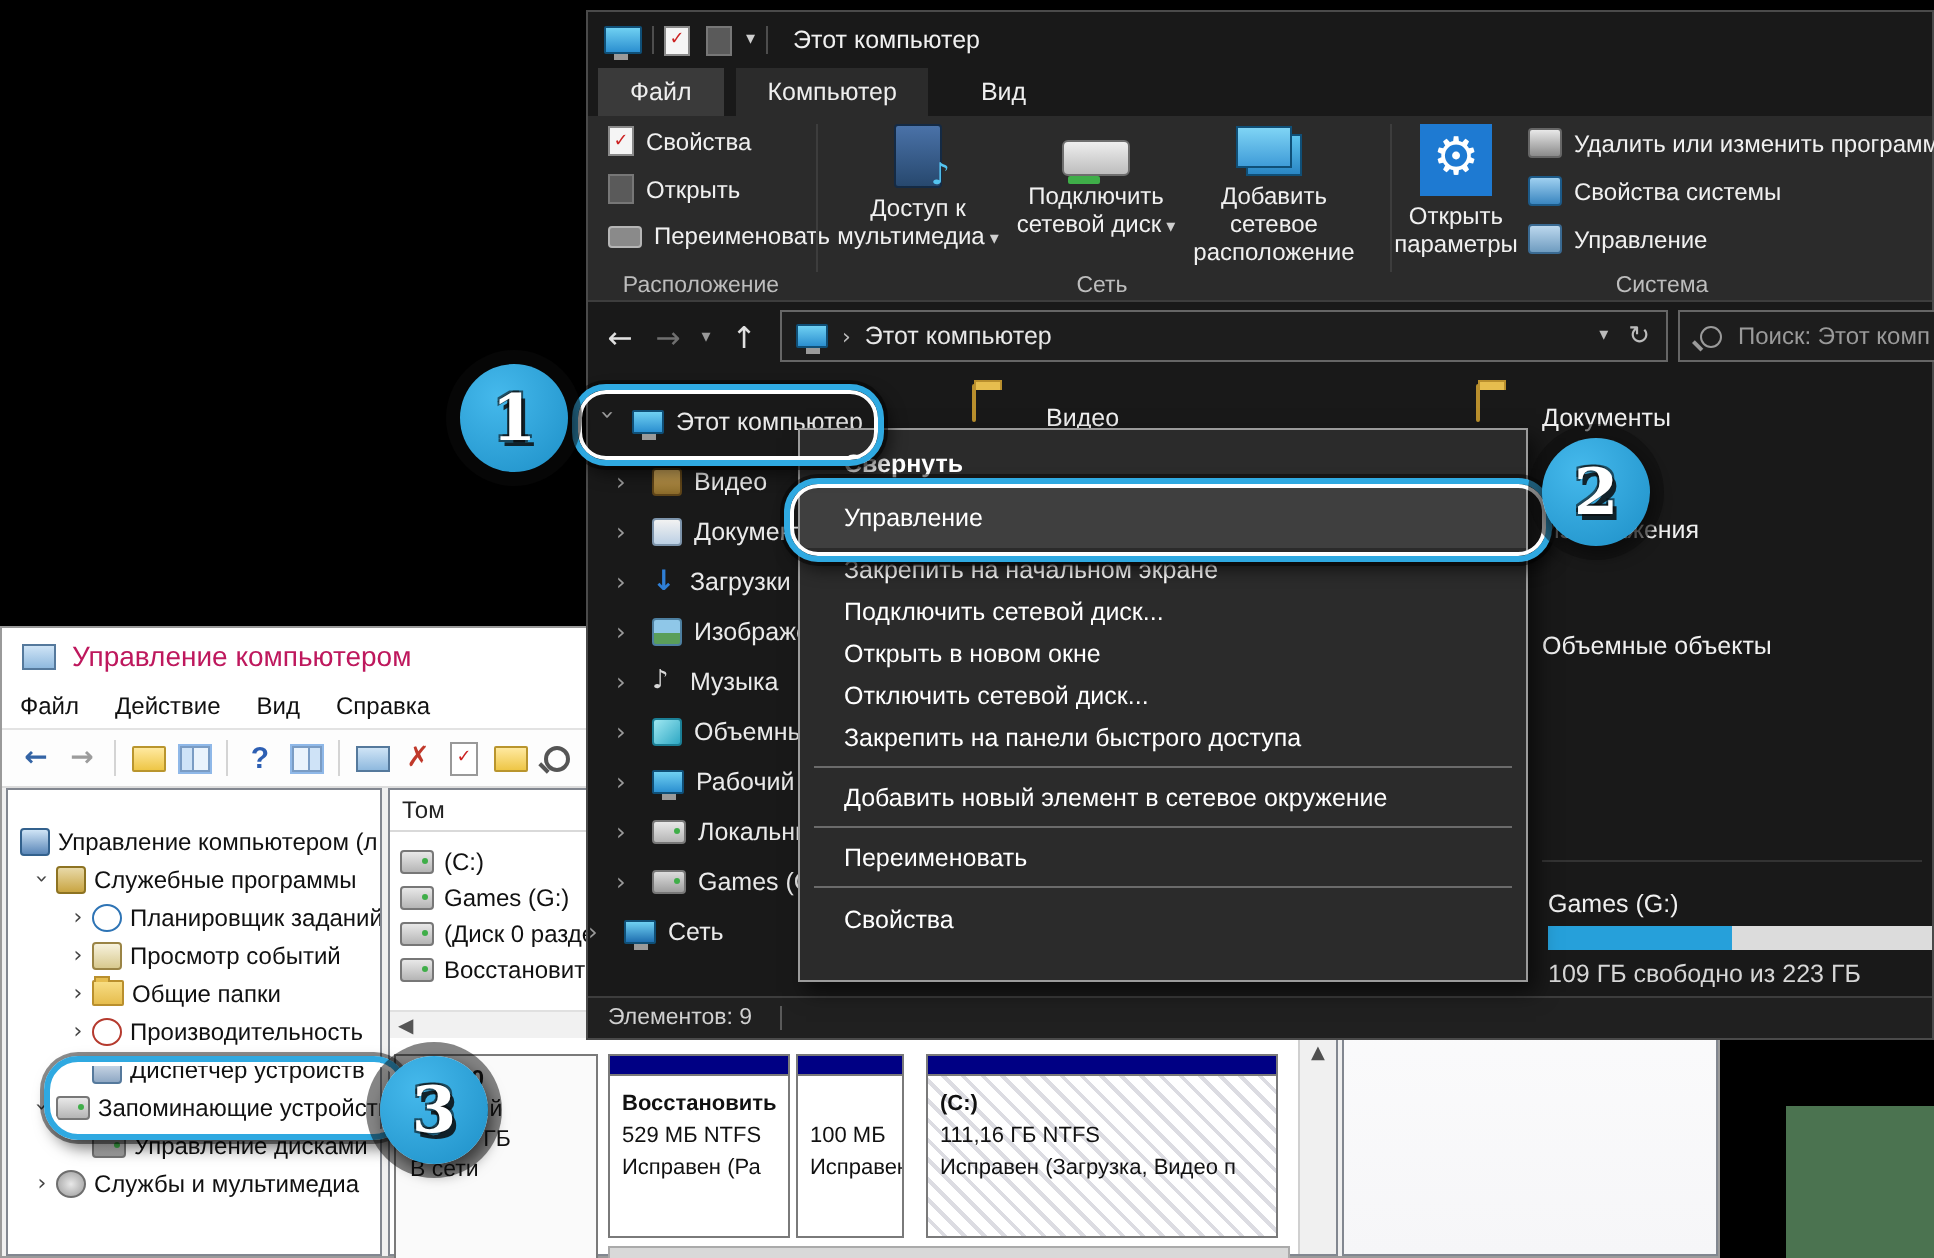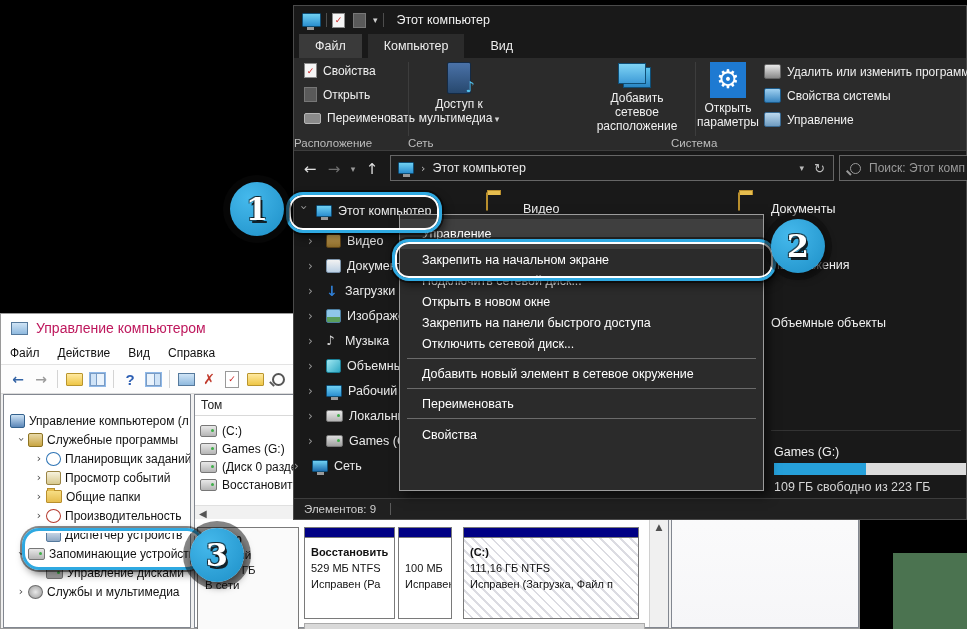--- a/index.html
+++ b/index.html
@@ -23,21 +23,21 @@
   .caret{font-size:9px;color:#cfcfcf}
 
   .ex-tabs{position:absolute;left:0;top:28px;right:0;height:24px;background:#191919;display:flex;align-items:flex-end}
   .tab{height:24px;display:flex;align-items:center;padding:0 16px;font-size:12.5px;color:#eee}
   .tab.file{background:#3a3a3a;margin-left:5px}
   .tab.sel{background:#2b2b2b}
 
   .ex-ribbon{position:absolute;left:0;top:52px;right:0;height:92px;background:#2b2b2b;border-bottom:1px solid #3d3d3d}
   .rib-sep{position:absolute;top:4px;bottom:14px;width:1px;background:#3d3d3d}
   .rib-row{position:absolute;display:flex;align-items:center;gap:6px;font-size:12px;color:#f0f0f0;white-space:nowrap}
-  .rib-grouplabel{position:absolute;bottom:1px;font-size:11.5px;color:#bdbdbd;}
+  .rib-grouplabel{position:absolute;bottom:1px;font-size:11.5px;color:#bdbdbd;text-align:center}
   .bigbtn{position:absolute;top:4px;width:86px;display:flex;flex-direction:column;align-items:center;font-size:12px;color:#f0f0f0;text-align:center;line-height:1.15}
   .bigbtn .lbl{margin-top:4px;white-space:normal}
   .drop:after{content:" ▾";font-size:9px;color:#cfcfcf}
   .ico-media{width:22px;height:30px;background:linear-gradient(#4a72a8,#27486e);border:1px solid #142a44;border-radius:2px;position:relative}
   .ico-media:after{content:"♪";position:absolute;right:-5px;bottom:-3px;color:#54c4f0;font-size:15px;font-weight:bold;font-family:"DejaVu Sans",sans-serif}
   .ico-netdrive{width:32px;height:16px;background:linear-gradient(#eee,#bdbdbd);border:1px solid #6e6e6e;border-radius:3px;position:relative;margin-top:8px}
   .ico-netdrive:after{content:"";position:absolute;left:2px;bottom:-5px;width:16px;height:4px;background:#3fae49;border-radius:1px}
   .ico-netloc{width:26px;height:19px;background:linear-gradient(#5cc3ee,#2a86c4);border:1px solid #0f4f77;position:relative;margin-top:5px}
   .ico-netloc:before{content:"";position:absolute;left:-6px;top:-5px;width:26px;height:19px;background:linear-gradient(#7fd4f5,#3f9cd8);border:1px solid #0f4f77}
   .ico-gear{width:36px;height:36px;background:#1e7ad2;color:#fff;display:flex;align-items:center;justify-content:center;font-size:26px}
@@ -293,21 +293,21 @@
       <div class="part" style="left:203px;width:54px">
         <div class="bar"></div>
         <div class="ptx"><span></span><br>
           <span>100 МБ</span><br>
           <span>Исправен</span></div>
       </div>
       <div class="part hatch" style="left:268px;width:176px">
         <div class="bar"></div>
         <div class="ptx"><b>(C:)</b><br>
           <span>111,16 ГБ NTFS</span><br>
-          <span>Исправен (Загрузка, Файл п</span></div>
+          <span>Исправен (Загрузка, Видео п</span></div>
       </div>
       <div class="nextdisk"></div>
     </div>
     <div class="vscroll">
         <div class="up">▲</div>
       </div>
   </div>
 
   <div class="cm-actions"></div>
 </div>
@@ -343,20 +343,24 @@
       <span class="mini" style="background:#8a8a8a;border:1px solid #b5b5b5;height:9px"></span>
       <span>Переименовать</span>
     </div>
     <div class="rib-grouplabel" style="left:0;width:113px">Расположение</div>
     <div class="rib-sep" style="left:114px"></div>
 
     <div class="bigbtn" style="left:122px">
       <span class="ico-media"></span>
       <span class="lbl drop">Доступ к мультимедиа</span>
     </div>
+    <div class="bigbtn" style="left:211px">
+      <span class="ico-netdrive"></span>
+      <span class="lbl drop">Подключить сетевой диск</span>
+    </div>
     <div class="bigbtn" style="left:300px">
       <span class="ico-netloc"></span>
       <span class="lbl">Добавить сетевое расположение</span>
     </div>
     <div class="rib-grouplabel" style="left:114px;width:286px">Сеть</div>
     <div class="rib-sep" style="left:401px"></div>
 
     <div class="bigbtn" style="left:398px;width:72px">
       <span class="ico-gear sym">⚙</span>
       <span class="lbl">Открыть параметры</span>
@@ -366,21 +370,21 @@
       <span>Удалить или изменить программу</span>
     </div>
     <div class="rib-row" style="left:470px;top:30px">
       <span class="mini" style="background:linear-gradient(#9fd0f0,#3a86c0);border:1px solid #1c5a88"></span>
       <span>Свойства системы</span>
     </div>
     <div class="rib-row" style="left:470px;top:54px">
       <span class="mini" style="background:linear-gradient(#bcd8ee,#6f9cc0);border:1px solid #3a6a92"></span>
       <span>Управление</span>
     </div>
-    <div class="rib-grouplabel" style="left:377px;width:272px">Система</div>
+    <div class="rib-grouplabel" style="left:401px;width:272px">Система</div>
   </div>
 
   <div class="ex-addr">
     <span class="nav-arrow sym" style="margin-left:4px">←</span>
     <span class="nav-arrow dis sym">→</span>
     <span class="nav-arrow sym" style="width:14px;font-size:9px;color:#999">▾</span>
     <span class="nav-arrow sym">↑</span>
     <div class="addr-field">
       <span class="icon-pc small" style="margin-left:7px"></span>
       <span class="sym" style="color:#bbb;margin:0 7px;font-size:11px">›</span>
@@ -487,26 +491,27 @@
 
     
     <span class="files-label" style="left:480px;top:259px">Games (G:)</span>
     <div class="gbar">
       <div class="gbar-fill" style="width: 48%;"></div>
     </div>
     <span class="files-label" style="left:480px;top:294px;color:#d6d6d6">109 ГБ свободно из 223 ГБ</span>
   </div>
 
   <div id="ctxmenu">
+    <div class="cmi first">Свернуть</div>
     <div class="cmi hl">Управление</div>
     <div class="cmi">Закрепить на начальном экране</div>
     <div class="cmi">Подключить сетевой диск...</div>
     <div class="cmi">Открыть в новом окне</div>
+    <div class="cmi">Отключить сетевой диск...</div>
     <div class="cmi">Закрепить на панели быстрого доступа</div>
-    <div class="cmi">Отключить сетевой диск...</div>
     <div class="cms"></div>
     <div class="cmi">Добавить новый элемент в сетевое окружение</div>
     <div class="cms"></div>
     <div class="cmi">Переименовать</div>
     <div class="cms"></div>
     <div class="cmi last">Свойства</div>
   </div>
 
   <div class="ex-status">
     <span style="margin-left:10px">Элементов: 9</span>

